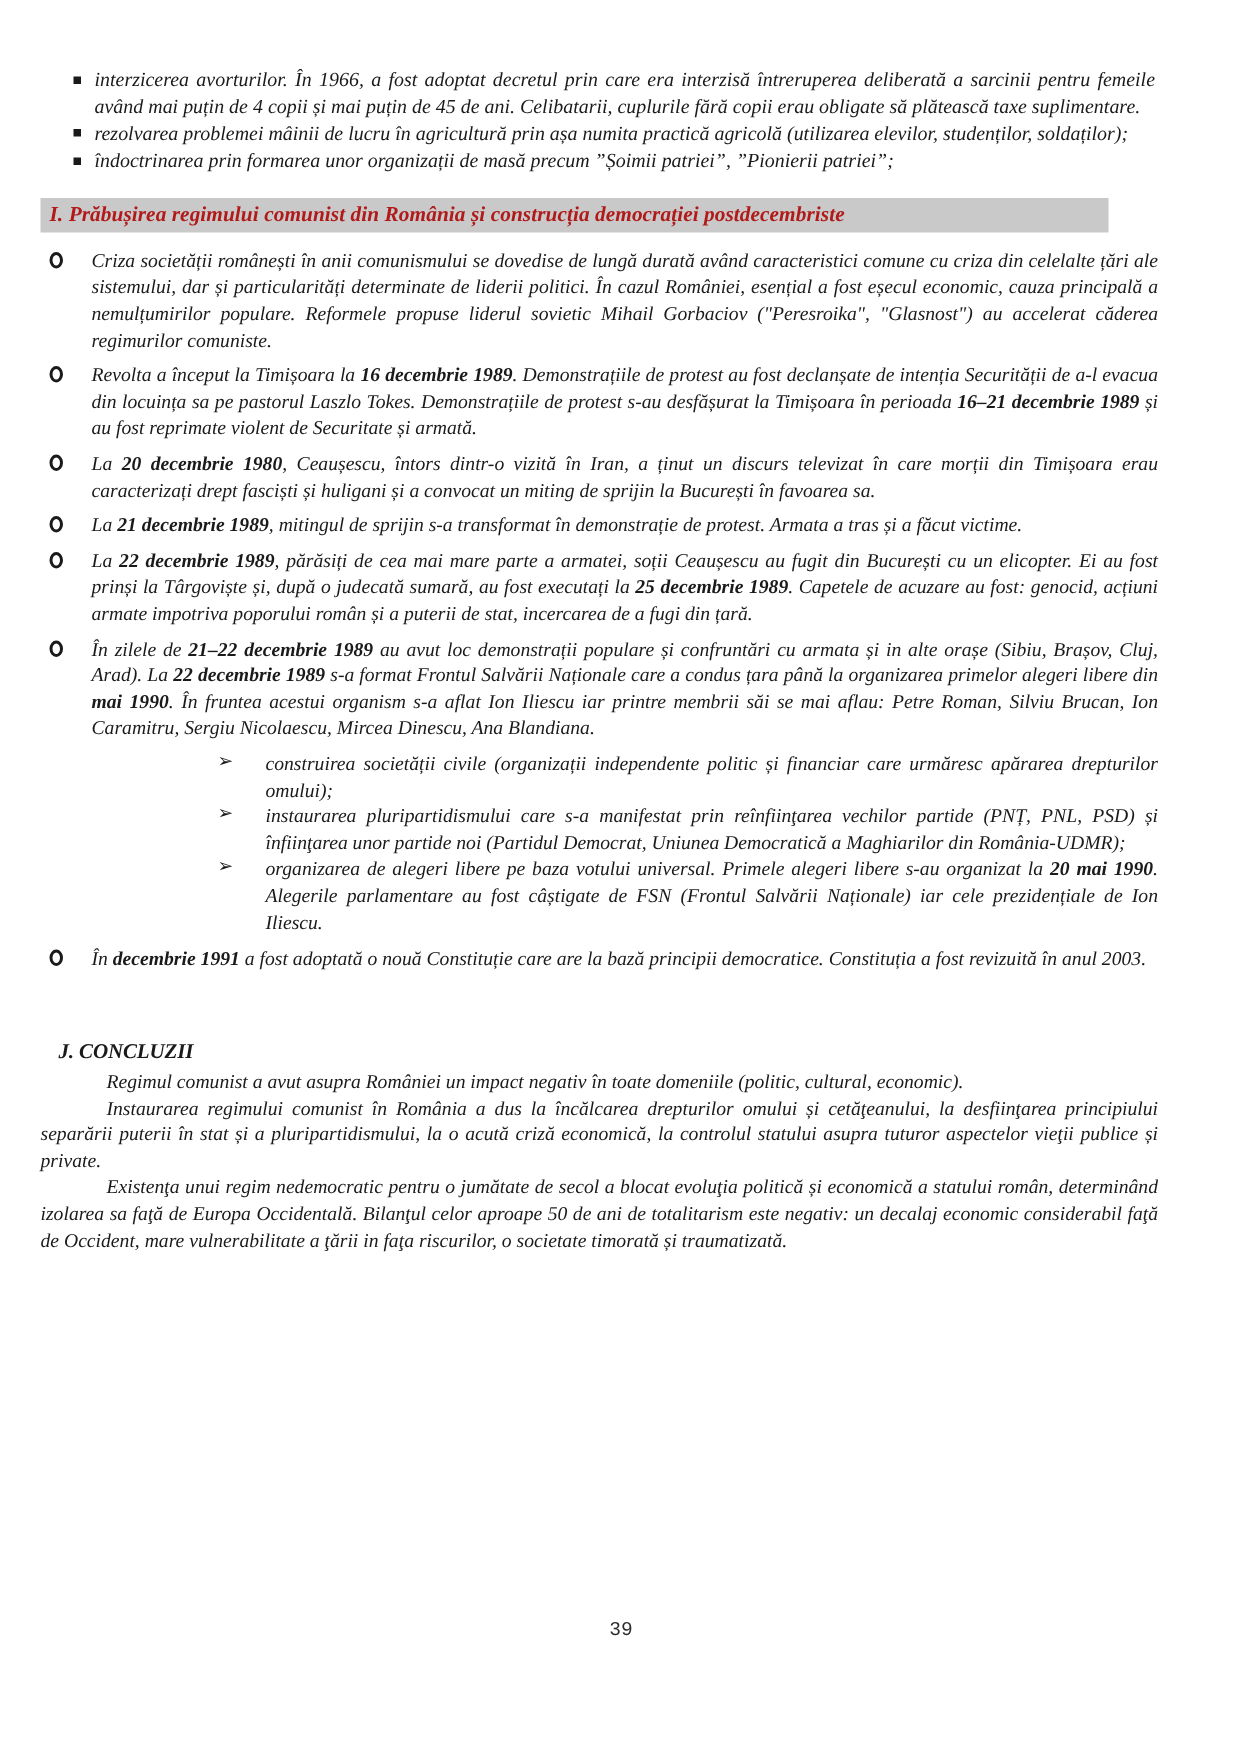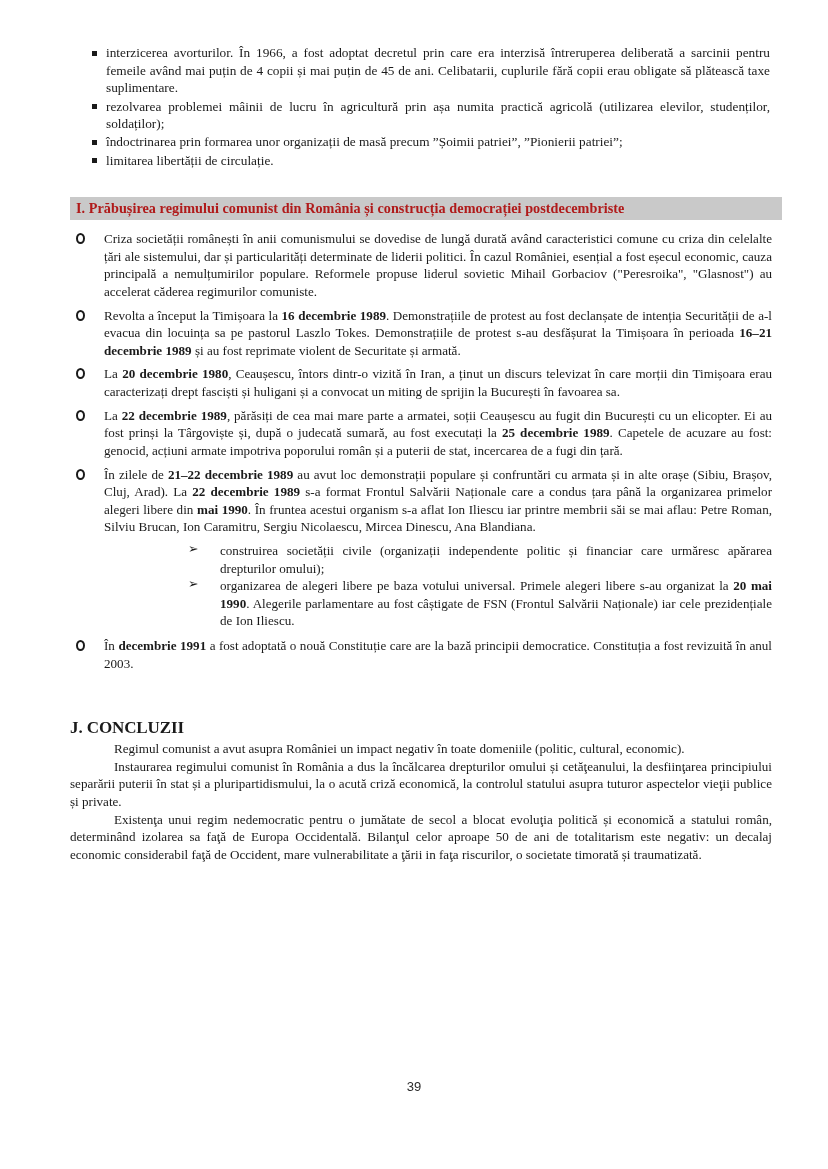--- a/index.html
+++ b/index.html
@@ -14,21 +14,22 @@
     font-family: "Liberation Serif", "DejaVu Serif", serif;
     color: #1a1a1a;
     -webkit-font-smoothing: antialiased;
   }
   .page {
     position: absolute;
     left: 0; top: 0;
     width: 828px;
     height: 874px;
     box-sizing: border-box;
-    padding: 44px 56px 0 70px;
+    padding: 44px 56px 0 27px;
+    font-style: italic;
   }
 
   
   .sq-list {
     list-style: none;
     margin: 0;
     padding: 0;
   }
   .sq-item {
     position: relative;
@@ -45,21 +46,21 @@
     position: absolute;
     left: 22px;
     top: 6.5px;
     width: 5px;
     height: 5px;
     background: #1a1a1a;
   }
 
   
   .section-bar {
-    margin-top: 28px;
+    margin-top: 16px;
     margin-bottom: 10px;
     background: #c9c9c9;
     height: 23px;
     display: flex;
     align-items: center;
     padding: 0 6px;
     width: 712px;
     box-sizing: border-box;
   }
   .section-bar .htext {
@@ -119,73 +120,74 @@
     left: 118px;
     top: -1px;
     font-size: 12.5px;
     color: #1a1a1a;
     font-family: "DejaVu Sans", sans-serif;
   }
 
   
   .concl-head {
     font-weight: bold;
-    font-size: 17px;
-    margin: 46px 0 2px 0;
+    font-size: 14px;
+    margin: 46px 0 2px 12px;
     letter-spacing: -0.1px;
   }
   .concl-p {
     font-size: 13.1px;
     line-height: 1.345;
     text-align: justify;
     text-justify: inter-word;
     margin: 0;
     text-indent: 44px;
   }
 
   
   .page-number {
     position: absolute;
     left: 0;
     right: 0;
     top: 1079px;
     text-align: center;
     font-size: 13px;
-    font-family: Liberation Sans, sans-serif;
+    font-family: Liberation Mono, monospace;
     color: #2b2b2b;
   }
 
   b, .b { font-weight: bold; }
 </style>
 </head>
 <body>
 
 <div class="page">
 
   <ul class="sq-list">
     <li class="sq-item">interzicerea avorturilor. În 1966, a fost adoptat decretul prin care era interzisă întreruperea deliberată a sarcinii pentru femeile având mai puțin de 4 copii și mai puțin de 45 de ani. Celibatarii, cuplurile fără copii erau obligate să plătească taxe suplimentare.</li>
     <li class="sq-item">rezolvarea problemei mâinii de lucru în agricultură prin așa numita practică agricolă (utilizarea elevilor, studenților, soldaților);</li>
     <li class="sq-item">îndoctrinarea prin formarea unor organizații de masă precum ”Șoimii patriei”, ”Pionierii patriei”;</li>
-    <li class="sq-item">limitarea libertății de circulație.</li>
   </ul>
 
   <div class="section-bar">
     <span class="htext">I. Prăbușirea regimului comunist din România și construcția democrației postdecembriste</span>
   </div>
 
   <ul class="ring-list">
     <li class="ring-item"><span>Criza societății românești în anii comunismului se dovedise de lungă durată având caracteristici comune cu criza din celelalte țări ale sistemului, dar și particularități determinate de liderii politici. În cazul României, esențial a fost eșecul economic, cauza principală a nemulțumirilor populare. Reformele propuse liderul sovietic Mihail Gorbaciov ("Peresroika", "Glasnost") au accelerat căderea regimurilor comuniste.</span></li>
     <li class="ring-item"><span>Revolta a început la Timișoara la </span><span class="b">16 decembrie 1989</span><span>. Demonstrațiile de protest au fost declanșate de intenția Securității de a-l evacua din locuința sa pe pastorul Laszlo Tokes. Demonstrațiile de protest s-au desfășurat la Timișoara în perioada </span><span class="b">16–21 decembrie 1989</span><span> și au fost reprimate violent de Securitate și armată.</span></li>
     <li class="ring-item"><span>La </span><span class="b">20 decembrie 1980</span><span>, Ceaușescu, întors dintr-o vizită în Iran, a ținut un discurs televizat în care morții din Timișoara erau caracterizați drept fasciști și huligani și  a convocat un miting de sprijin la București în favoarea sa.</span></li>
+    <li class="ring-item"><span>La </span><span class="b">21 decembrie 1989</span><span>, mitingul de sprijin s-a transformat în demonstrație de protest. Armata a tras și a făcut victime.</span></li>
     <li class="ring-item"><span>La </span><span class="b">22 decembrie 1989</span><span>,  părăsiți de cea mai mare parte a armatei, soții Ceaușescu au fugit din București  cu un elicopter. Ei au fost prinși la Târgoviște și, după o judecată sumară, au fost executați la </span><span class="b">25 decembrie 1989</span><span>. Capetele de acuzare au fost: genocid, acțiuni armate impotriva poporului român și a puterii de stat, incercarea de a fugi din țară.</span></li>
     <li class="ring-item"><span>În zilele de </span><span class="b">21–22 decembrie 1989</span><span> au avut loc demonstrații populare și confruntări cu armata și in alte orașe (Sibiu, Brașov, Cluj, Arad). La </span><span class="b">22 decembrie 1989</span><span> s-a format Frontul Salvării Naționale care a condus țara până la organizarea primelor alegeri libere din </span><span class="b">mai 1990</span><span>. În fruntea acestui organism s-a aflat Ion Iliescu iar printre membrii săi se mai aflau: Petre Roman, Silviu Brucan, Ion Caramitru, Sergiu Nicolaescu, Mircea Dinescu, Ana Blandiana.</span></li>
   </ul>
 
   <ul class="arrow-list">
     <li class="arrow-item"><span>construirea societății civile (organizații independente politic și financiar care urmăresc apărarea drepturilor omului);</span></li>
+    <li class="arrow-item"><span>instaurarea pluripartidismului care s-a manifestat prin reînfiinţarea vechilor partide (PNȚ, PNL, PSD) și înfiinţarea unor partide noi (Partidul Democrat, Uniunea Democratică a Maghiarilor din România-UDMR);</span></li>
     <li class="arrow-item"><span> organizarea de alegeri libere pe baza votului universal. Primele alegeri libere s-au organizat la </span><span class="b">20 mai 1990</span><span>.  Alegerile parlamentare au fost câștigate de FSN (Frontul Salvării Naționale) iar cele prezidențiale de Ion Iliescu.</span></li>
   </ul>
 
   <ul class="ring-list" style="margin-top:7px;">
     <li class="ring-item"><span>În </span><span class="b">decembrie 1991</span><span> a fost adoptată o nouă Constituție care are la bază principii democratice. Constituția a fost revizuită în anul 2003.</span></li>
   </ul>
 
   <div class="concl-head">J. CONCLUZII</div>
   <p class="concl-p">Regimul comunist a avut asupra României un impact negativ în toate domeniile (politic, cultural, economic).</p>
   <p class="concl-p">Instaurarea regimului comunist în România a dus la încălcarea drepturilor omului și cetăţeanului, la desfiinţarea principiului separării puterii în stat și a pluripartidismului, la o acută criză economică, la controlul statului asupra tuturor aspectelor vieţii publice și private.</p>

